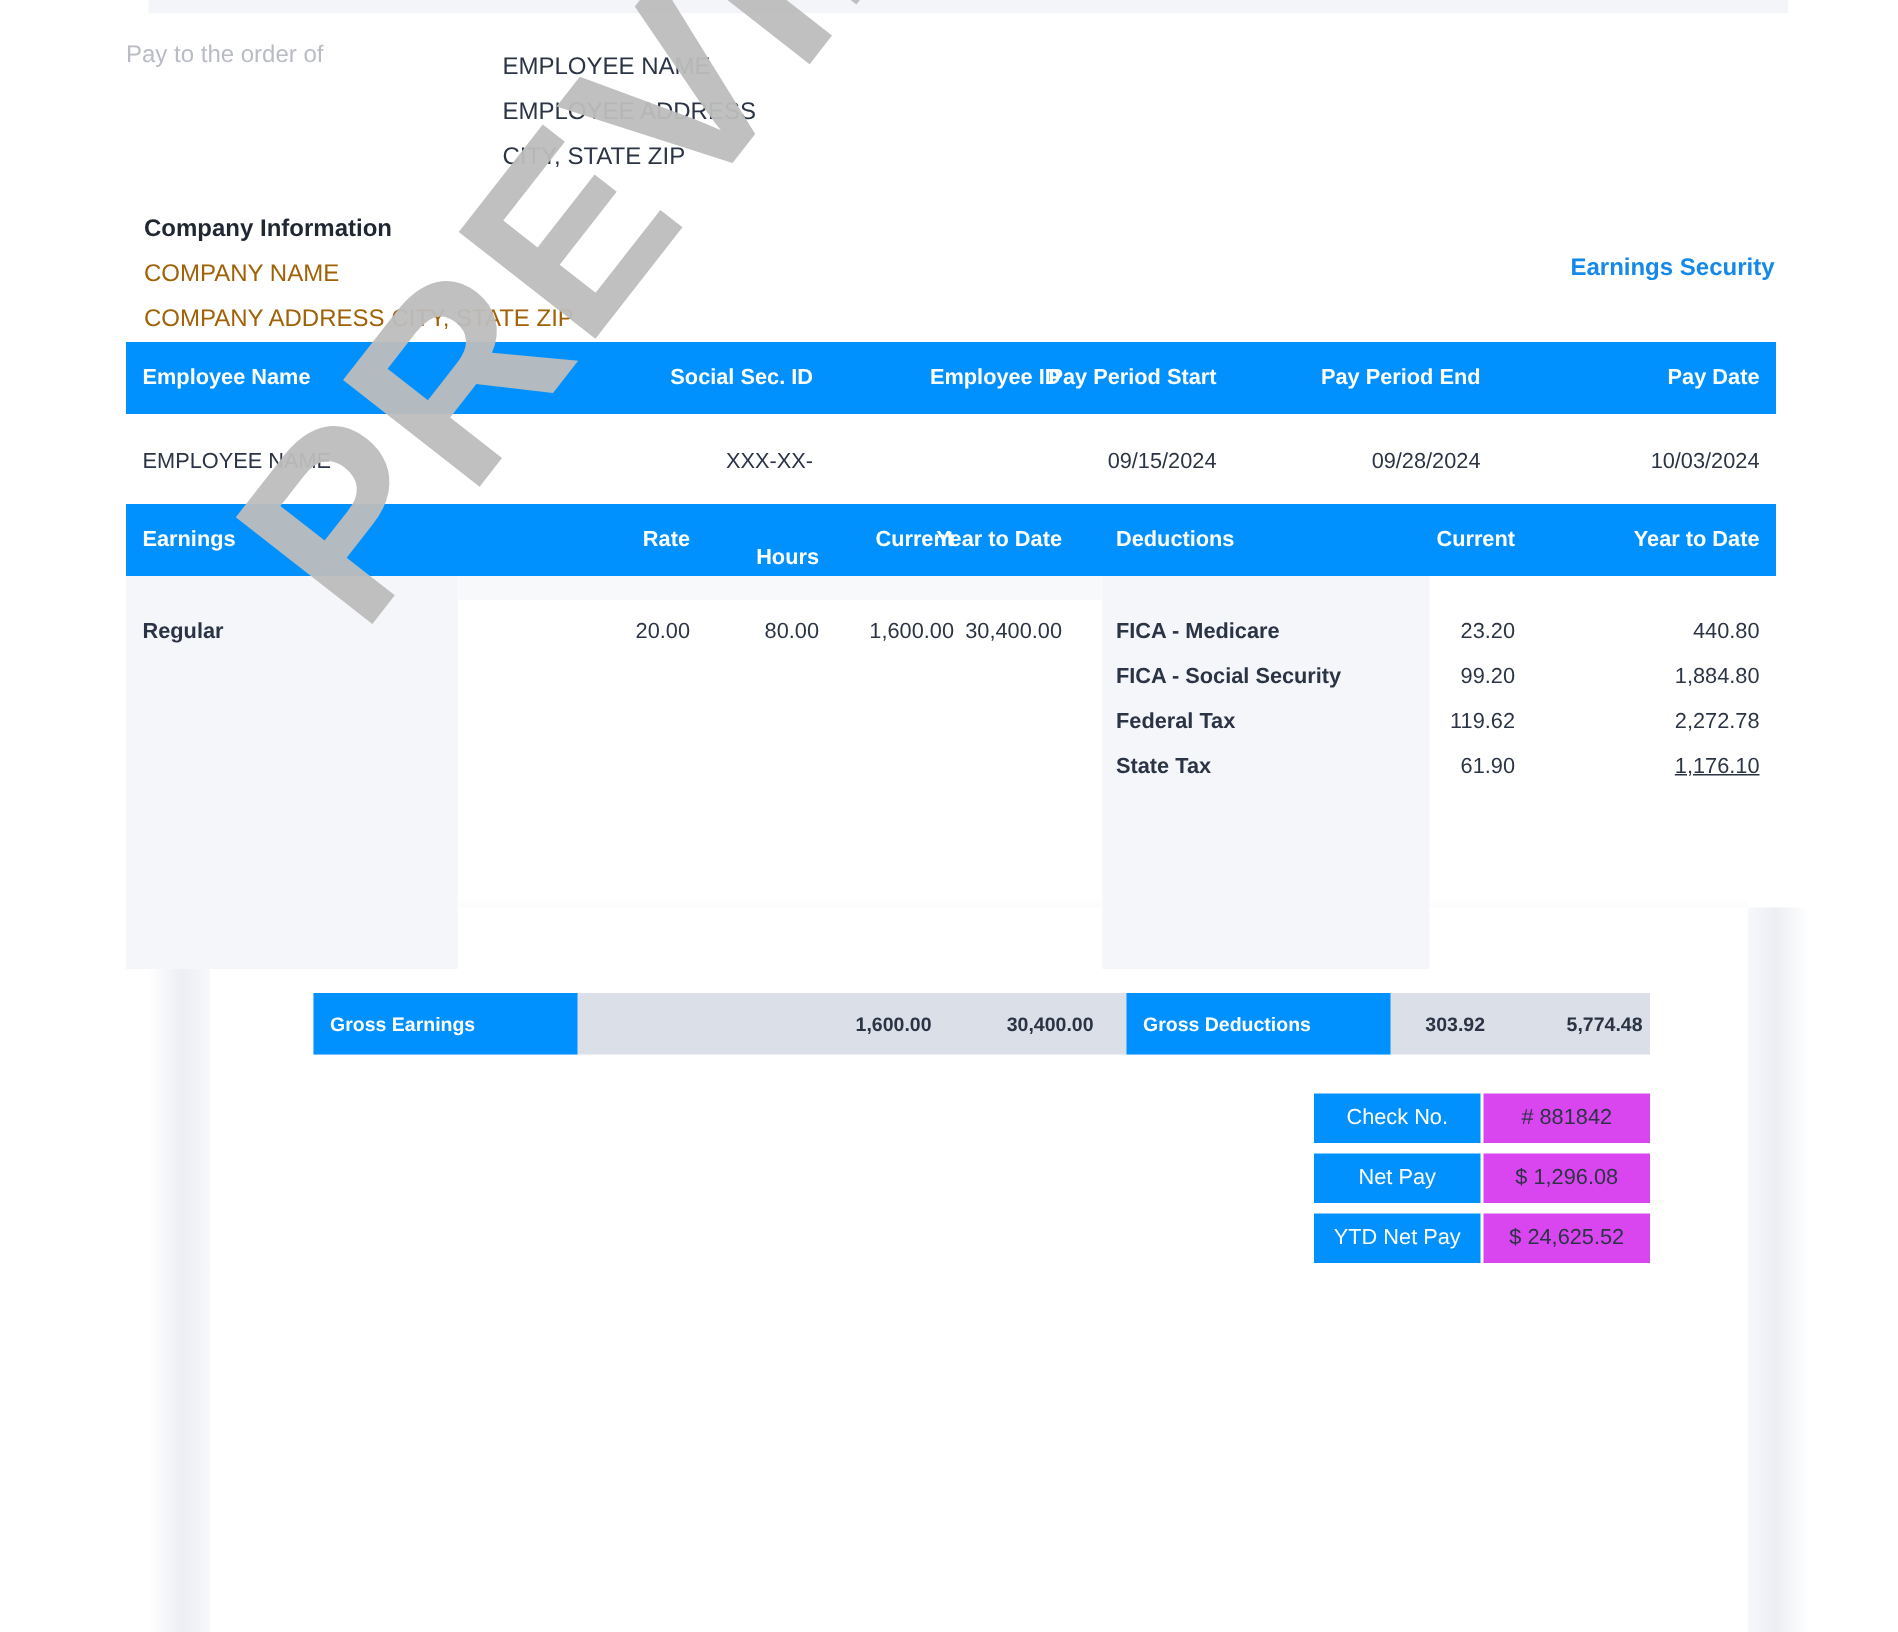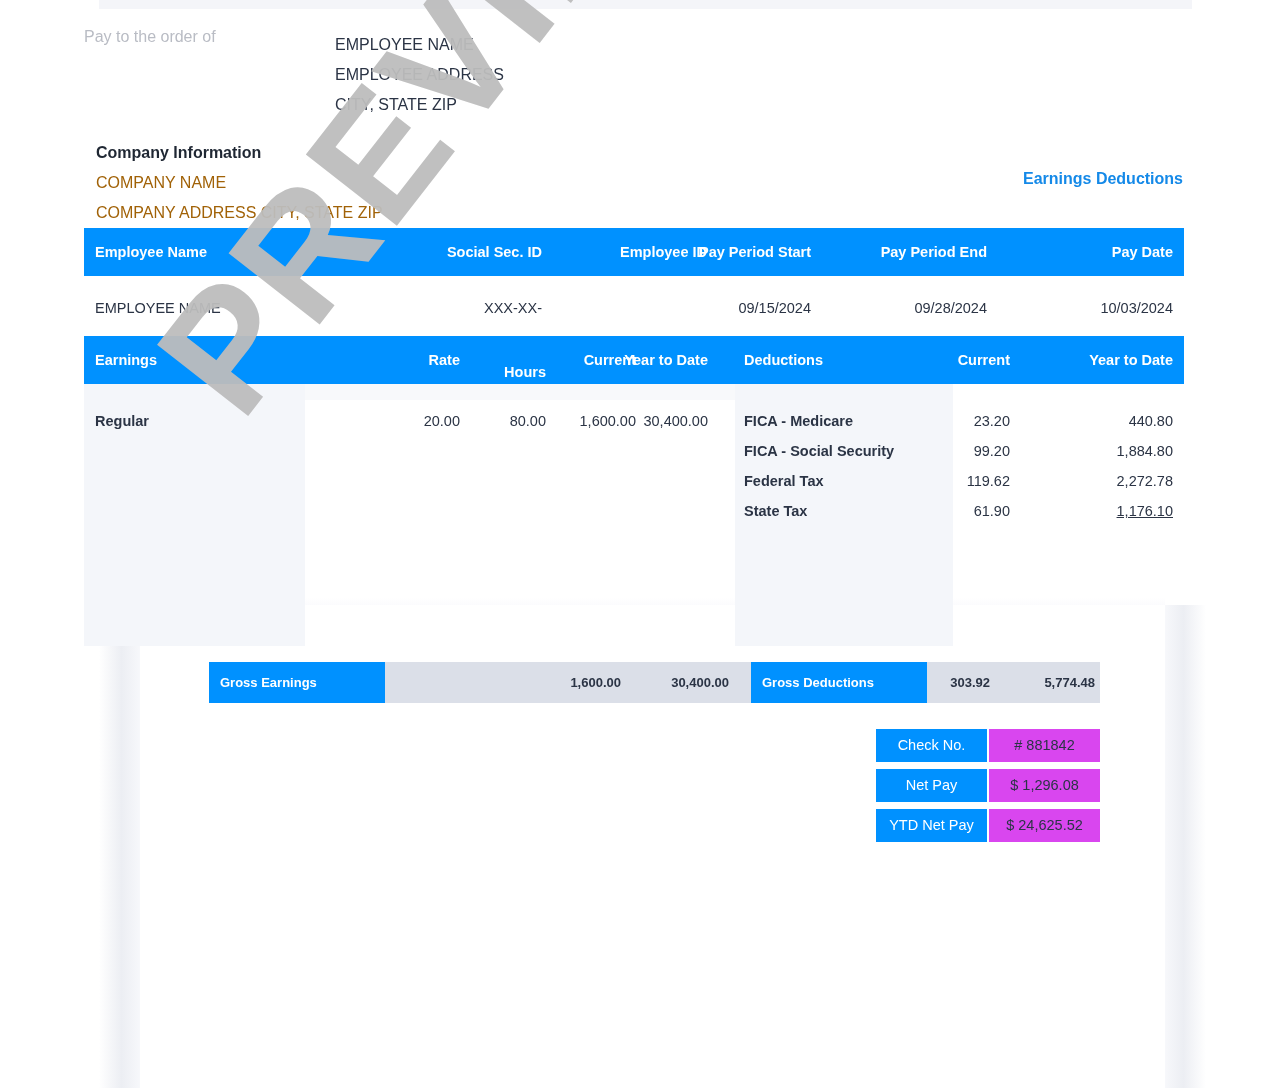--- a/index.html
+++ b/index.html
@@ -330,21 +330,21 @@
       <div>CITY, STATE ZIP</div>
     </div>
   </div>
 
   <div class="company-block">
     <div class="heading">Company Information</div>
     <div class="line">COMPANY NAME</div>
     <div class="line">COMPANY ADDRESS CITY, STATE ZIP</div>
   </div>
 
-  <div class="earnings-statement-title">Earnings Deductions</div>
+  <div class="earnings-statement-title">Earnings Security</div>
 
   <div class="tbl" id="emp-table">
     <div id="emp-row-bg"></div>
     <div id="emp-row-sep"></div>
 
     <div class="hdr-bar"></div>
 
     <div class="hdr-cell ta-l" style="left:11px;">Employee Name</div>
     <div class="hdr-cell ta-r" style="left:250px;width:208px;text-align:right;">Social Sec. ID</div>
     <div class="hdr-cell ta-r" style="left:408px;width:215px;text-align:right;">Employee ID</div>

